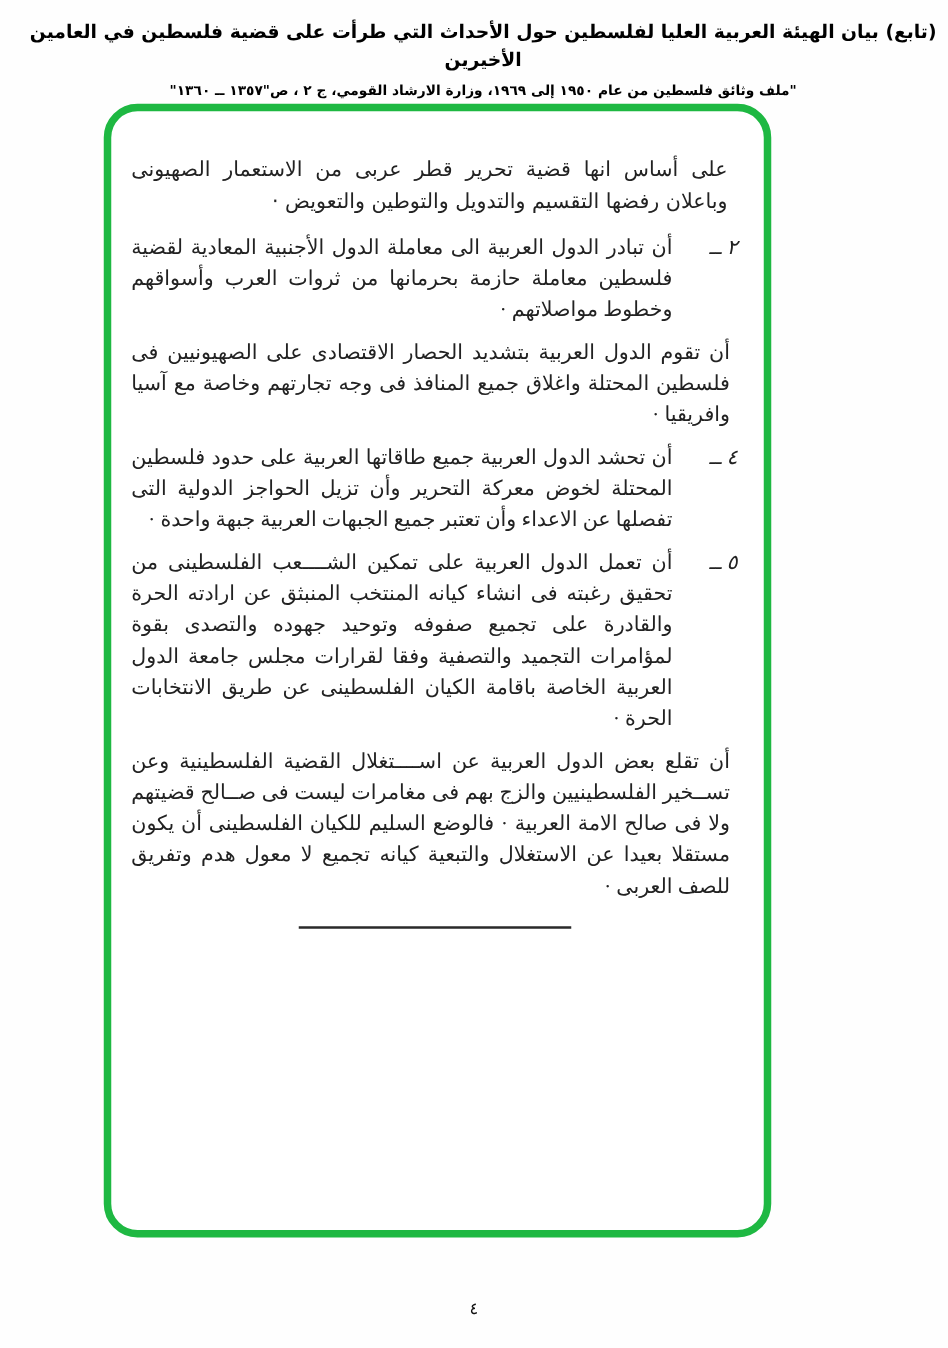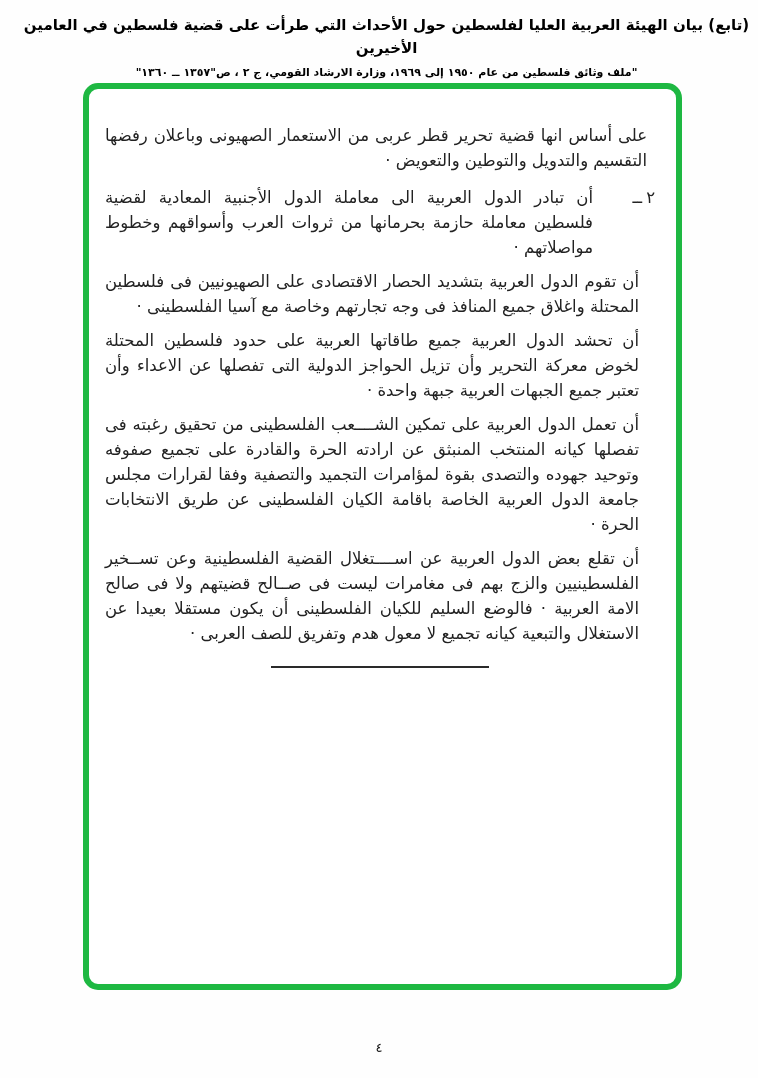--- a/index.html
+++ b/index.html
@@ -33,25 +33,25 @@
   .header-source {
     margin-top: 5px;
     font-size: 11px;
     font-weight: bold;
     color: #000;
   }
   .doc-frame {
     position: absolute;
     left: 83px;
     top: 83px;
-    width: 599px;
+    width: 534px;
     height: 907px;
     box-sizing: border-box;
     border: 6px solid #1eb842;
-    border-radius: 15px;
+    border-radius: 27px;
     background: #fff;
   }
   .doc-content {
     direction: rtl;
     padding: 34px 21px 0 16px;
     font-size: 16.5px;
     line-height: 25px;
     color: #222;
     text-align: justify;
   }
@@ -61,28 +61,30 @@
   }
   .list-item {
     display: flex;
     direction: rtl;
     margin-bottom: 9px;
   }
   .item-marker {
     flex: 0 0 46px;
     white-space: nowrap;
     text-align: right;
+    font-style: italic;
   }
   .item-marker .dash {
     margin-right: 4px;
   }
   .item-text {
     flex: 1;
     text-align: justify;
-    margin-right: 16px;
+    margin-right: 6px;
+    font-family: Liberation Serif, serif;
   }
   .separator-rule {
     margin: 20px auto 0 auto;
     width: 218px;
     height: 2px;
     background: #2a2a2a;
   }
   .page-number {
     position: absolute;
     top: 1040px;
@@ -105,29 +107,31 @@
   <div class="doc-content">
 
     <p class="intro-paragraph">على أساس انها قضية تحرير قطر عربى من الاستعمار الصهيونى وباعلان رفضها التقسيم والتدويل والتوطين والتعويض ·</p>
 
     <div class="list-item">
       <span class="item-marker"><span>٢</span><span class="dash">ــ</span></span>
       <span class="item-text">أن تبادر الدول العربية الى معاملة الدول الأجنبية المعادية لقضية فلسطين معاملة حازمة بحرمانها من ثروات العرب وأسواقهم وخطوط مواصلاتهم ·</span>
     </div>
 
     <div class="list-item">
-      <span class="item-text">أن تقوم الدول العربية بتشديد الحصار الاقتصادى على الصهيونيين فى فلسطين المحتلة واغلاق جميع المنافذ فى وجه تجارتهم وخاصة مع آسيا الفلسطينى ·</span>
+      <span class="item-text">أن تقوم الدول العربية بتشديد الحصار الاقتصادى على الصهيونيين فى فلسطين المحتلة واغلاق جميع المنافذ فى وجه تجارتهم وخاصة مع آسيا وافريقيا ·</span>
     </div>
 
     <div class="list-item">
+      <span class="item-marker"><span>٤</span><span class="dash">ــ</span></span>
       <span class="item-text">أن تحشد الدول العربية جميع طاقاتها العربية على حدود فلسطين المحتلة لخوض معركة التحرير وأن تزيل الحواجز الدولية التى تفصلها عن الاعداء وأن تعتبر جميع الجبهات العربية جبهة واحدة ·</span>
     </div>
 
     <div class="list-item">
-      <span class="item-text">أن تعمل الدول العربية على تمكين الشــــعب الفلسطينى من تحقيق رغبته فى تفصلها كيانه المنتخب المنبثق عن ارادته الحرة والقادرة على تجميع صفوفه وتوحيد جهوده والتصدى بقوة لمؤامرات التجميد والتصفية وفقا لقرارات مجلس جامعة الدول العربية الخاصة باقامة الكيان الفلسطينى عن طريق الانتخابات الحرة ·</span>
+      <span class="item-marker"><span>٥</span><span class="dash">ــ</span></span>
+      <span class="item-text">أن تعمل الدول العربية على تمكين الشــــعب الفلسطينى من تحقيق رغبته فى انشاء كيانه المنتخب المنبثق عن ارادته الحرة والقادرة على تجميع صفوفه وتوحيد جهوده والتصدى بقوة لمؤامرات التجميد والتصفية وفقا لقرارات مجلس جامعة الدول العربية الخاصة باقامة الكيان الفلسطينى عن طريق الانتخابات الحرة ·</span>
     </div>
 
     <div class="list-item">
       <span class="item-text">أن تقلع بعض الدول العربية عن اســــتغلال القضية الفلسطينية وعن تســخير الفلسطينيين والزج بهم فى مغامرات ليست فى صــالح قضيتهم ولا فى صالح الامة العربية · فالوضع السليم للكيان الفلسطينى أن يكون مستقلا بعيدا عن الاستغلال والتبعية كيانه تجميع لا معول هدم وتفريق للصف العربى ·</span>
     </div>
 
     <div class="separator-rule"></div>
   </div>
 </div>
 

